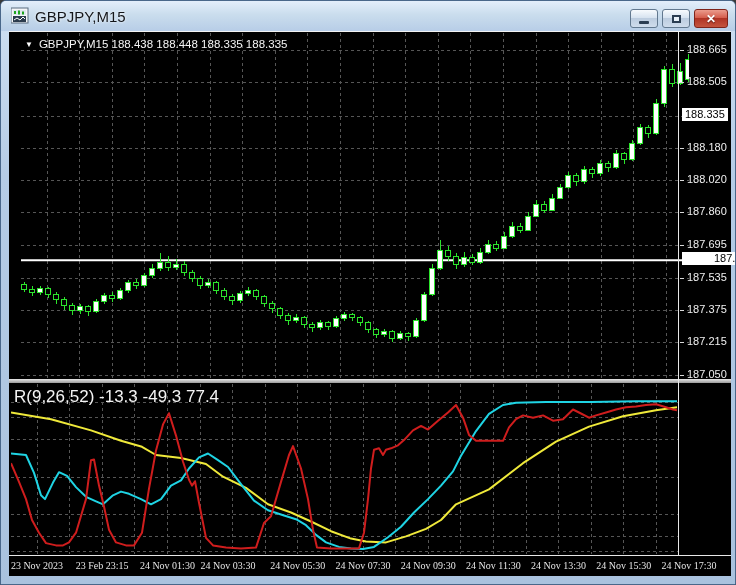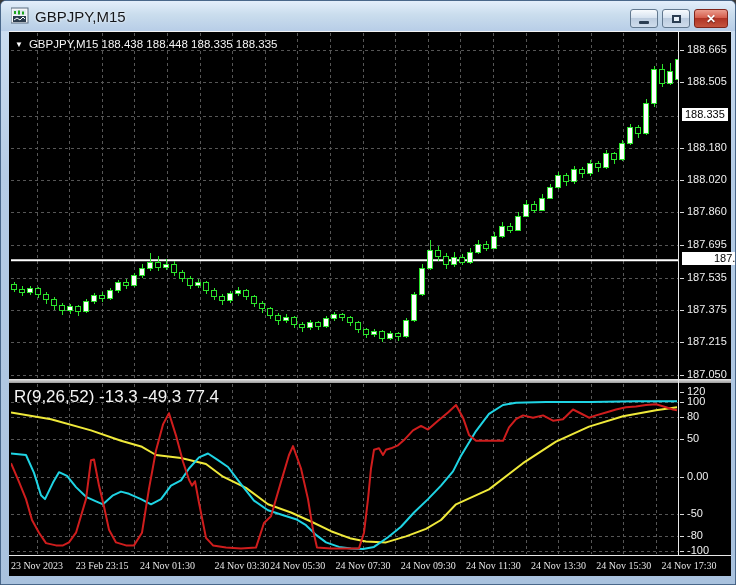--- a/index.html
+++ b/index.html
@@ -14,21 +14,21 @@
   .win-buttons{position:absolute;right:9px;top:8px;display:flex;gap:4px;}
   .wbtn{width:28px;height:19px;border-radius:3px;box-sizing:border-box;
     display:flex;align-items:center;justify-content:center;cursor:default;}
   .wbtn.blue{border:1px solid #62788f;background:linear-gradient(#f7fafd,#d7e3f0 45%,#bcccdf 50%,#cfdcec);}
   .wbtn.red{width:34px;border:1px solid #7e241b;background:linear-gradient(#eb9c8d,#d55f4e 45%,#b03425 50%,#c4543f);}
   .glyph-min{width:10px;height:3px;background:#2b3d52;margin-top:7px;border-radius:1px;}
   .glyph-rest{width:9px;height:8px;border:2px solid #2b3d52;background:#e8f0f8;box-sizing:border-box;}
   .glyph-x{color:#fff;font-size:12px;font-weight:bold;line-height:1;text-shadow:0 1px 1px #5c150d;}
   .client{position:absolute;left:8px;top:30px;width:722px;height:545px;background:#000;
     border-top:1px solid #f2f2f2;box-sizing:border-box;}
-  .main-pane{position:absolute;left:2px;top:1px;width:668px;height:346px;overflow:hidden;}
+  .main-pane{position:absolute;left:12px;top:1px;width:668px;height:346px;overflow:hidden;}
   .ind-pane{position:absolute;left:2px;top:352px;width:668px;height:170px;overflow:hidden;}
   .pane-divider{position:absolute;left:0;top:347px;width:722px;height:4px;
     background:linear-gradient(#e8e8e8,#9a9a9a);}
   .vsep{position:absolute;left:669px;top:0;width:1px;height:523px;background:#e8e8e8;}
   .hsep{position:absolute;left:0;top:523px;width:722px;height:1px;background:#e8e8e8;}
   .scale{position:absolute;left:671px;width:51px;font-size:11px;color:#f0f0f0;}
   .main-scale{top:1px;height:346px;}
   .ind-scale{top:352px;height:170px;}
   .scale .lbl{position:absolute;left:7px;white-space:nowrap;}
   .scale .tick{position:absolute;left:0;width:4px;height:1px;background:#d8d8d8;}
@@ -338,43 +338,25 @@
         <div class="lbl" style="top: 238px;">187.535</div>
         <div class="tick" style="top: 277px;"></div>
         <div class="lbl" style="top: 270px;">187.375</div>
         <div class="tick" style="top: 309px;"></div>
         <div class="lbl" style="top: 302px;">187.215</div>
         <div class="tick" style="top: 342px;"></div>
         <div class="lbl" style="top: 335px;">187.050</div>
         <div class="boxed" style="top: 75px;">188.335</div>
         <div class="boxed" style="top: 219px; padding-left: 32px;">187.621</div>
       </div>
-    <div class="scale ind-scale" id="ind-scale">
-        <div class="tick" style="top: 8px;"></div>
-        <div class="lbl" style="top: 1px;">120</div>
-        <div class="tick" style="top: 18px;"></div>
-        <div class="lbl" style="top: 11px;">100</div>
-        <div class="tick" style="top: 33px;"></div>
-        <div class="lbl" style="top: 26px;">80</div>
-        <div class="tick" style="top: 55px;"></div>
-        <div class="lbl" style="top: 48px;">50</div>
-        <div class="tick" style="top: 93px;"></div>
-        <div class="lbl" style="top: 86px;">0.00</div>
-        <div class="tick" style="top: 130px;"></div>
-        <div class="lbl" style="top: 123px;">-50</div>
-        <div class="tick" style="top: 152px;"></div>
-        <div class="lbl" style="top: 145px;">-80</div>
-        <div class="tick" style="top: 167px;"></div>
-        <div class="lbl" style="top: 160px;">-100</div>
-      </div>
     <div class="time-axis" id="time-axis">
         <div class="tlbl" style="left: 28px;">23 Nov 2023</div>
         <div class="tlbl" style="left: 93.2px;">23 Feb 23:15</div>
         <div class="tlbl" style="left: 158.4px;">24 Nov 01:30</div>
-        <div class="tlbl" style="left: 233px;">24 Nov 03:30</div>
+        <div class="tlbl" style="left: 219px;">24 Nov 03:30</div>
         <div class="tlbl" style="left: 288.8px;">24 Nov 05:30</div>
         <div class="tlbl" style="left: 354px;">24 Nov 07:30</div>
         <div class="tlbl" style="left: 419.2px;">24 Nov 09:30</div>
         <div class="tlbl" style="left: 484.4px;">24 Nov 11:30</div>
         <div class="tlbl" style="left: 549.6px;">24 Nov 13:30</div>
         <div class="tlbl" style="left: 614.8px;">24 Nov 15:30</div>
         <div class="tlbl" style="left: 680px;">24 Nov 17:30</div>
       </div>
   </div>
 </div>

